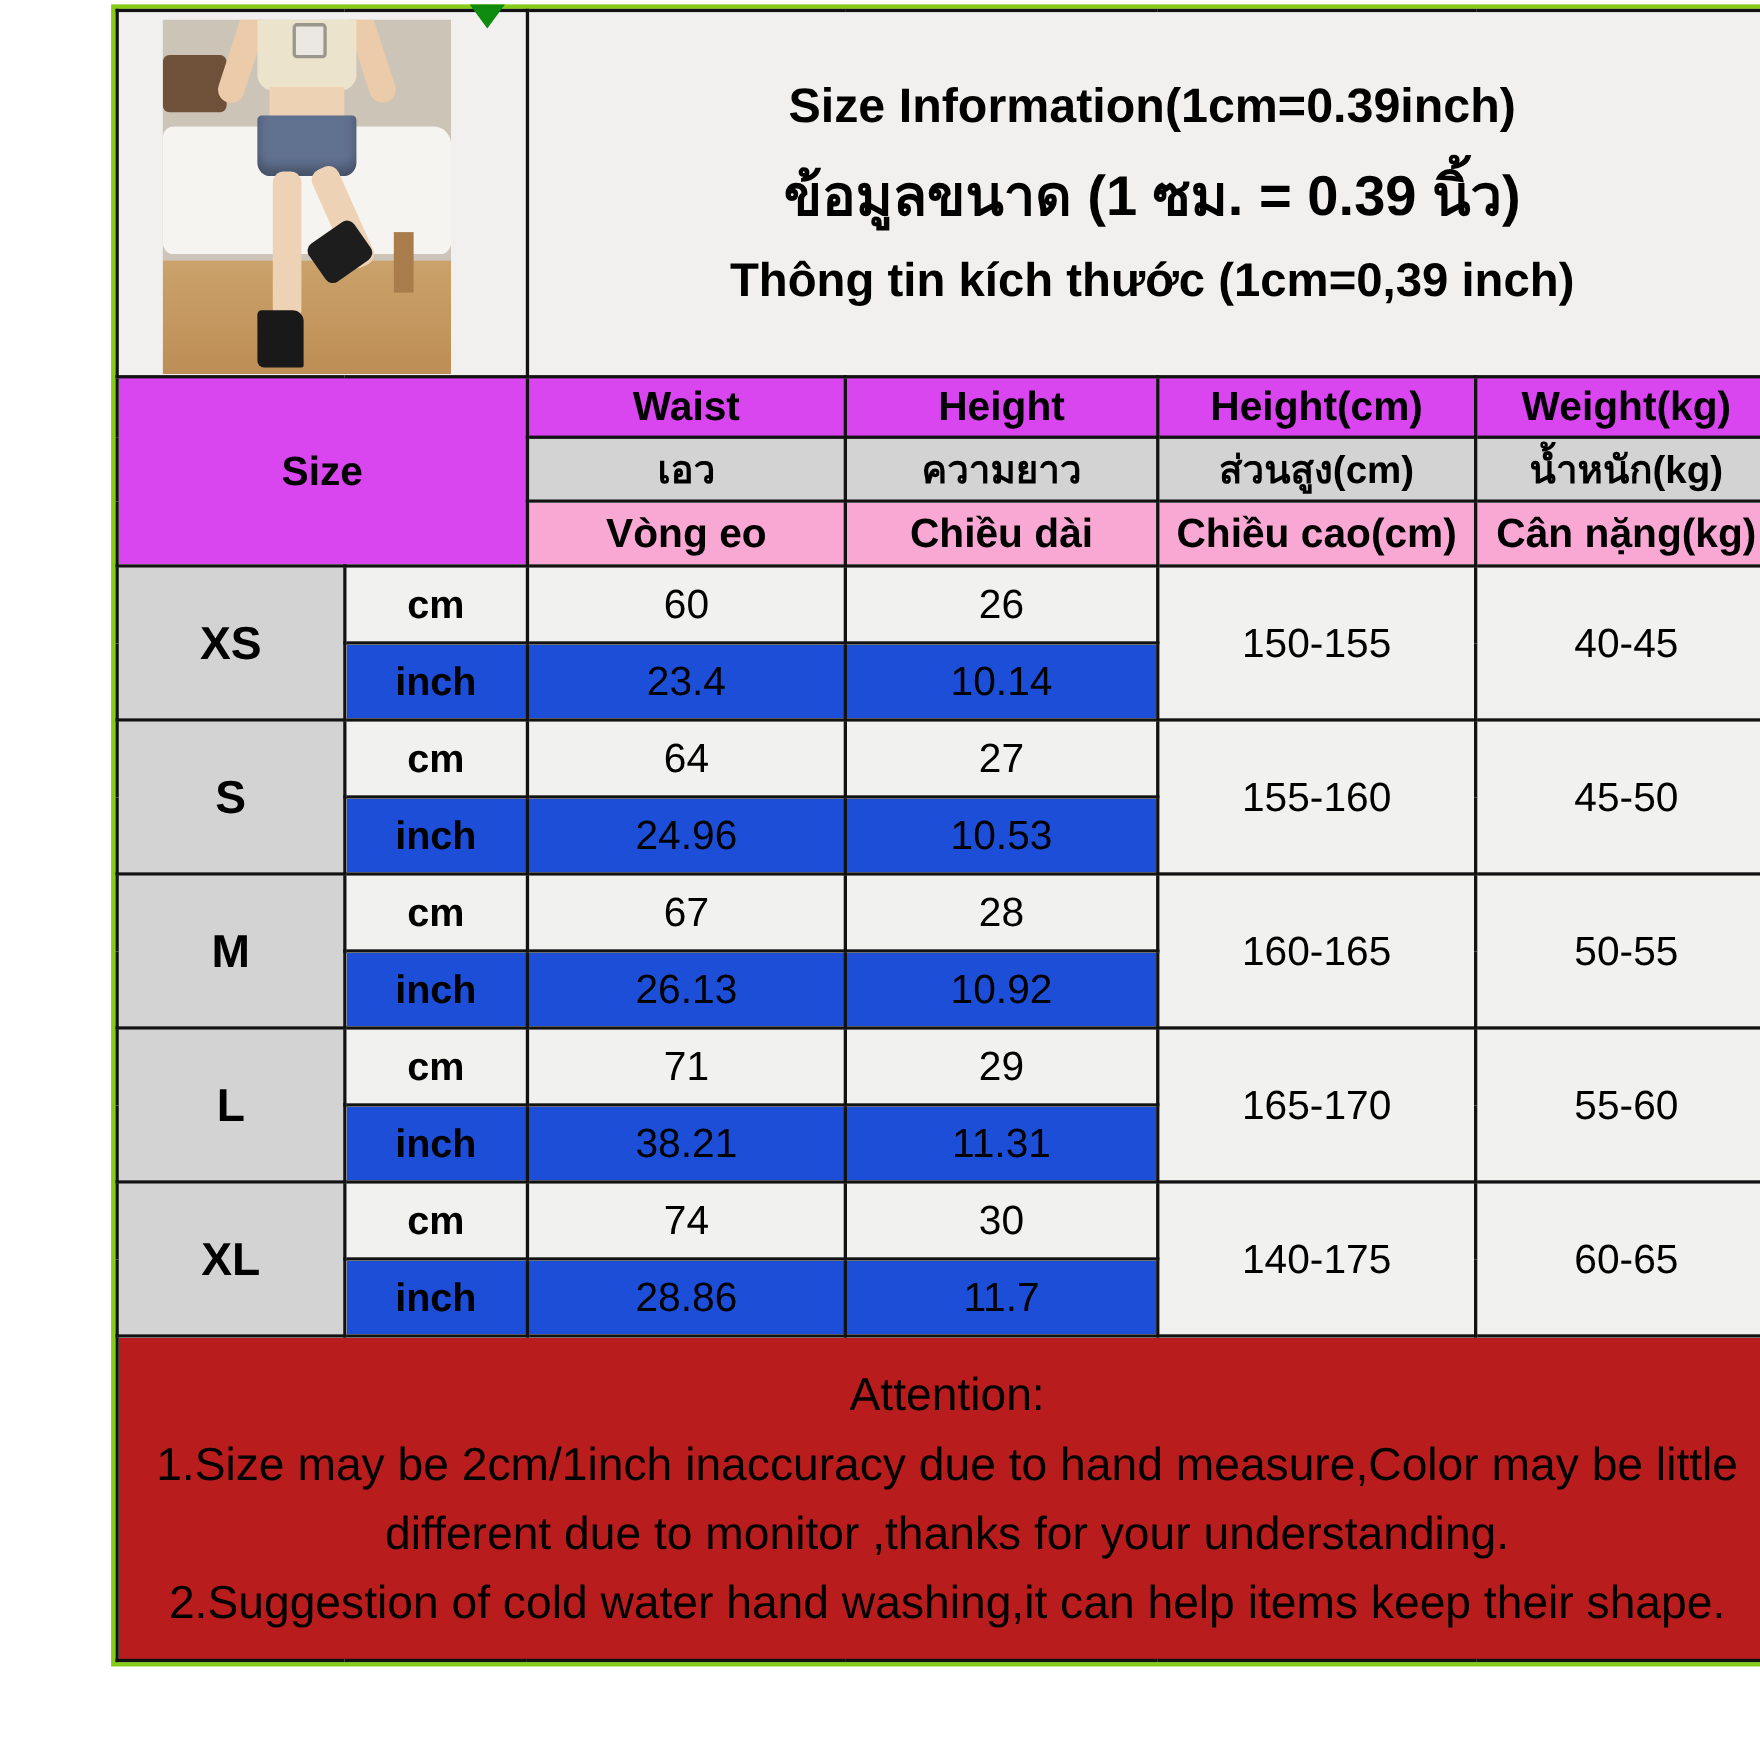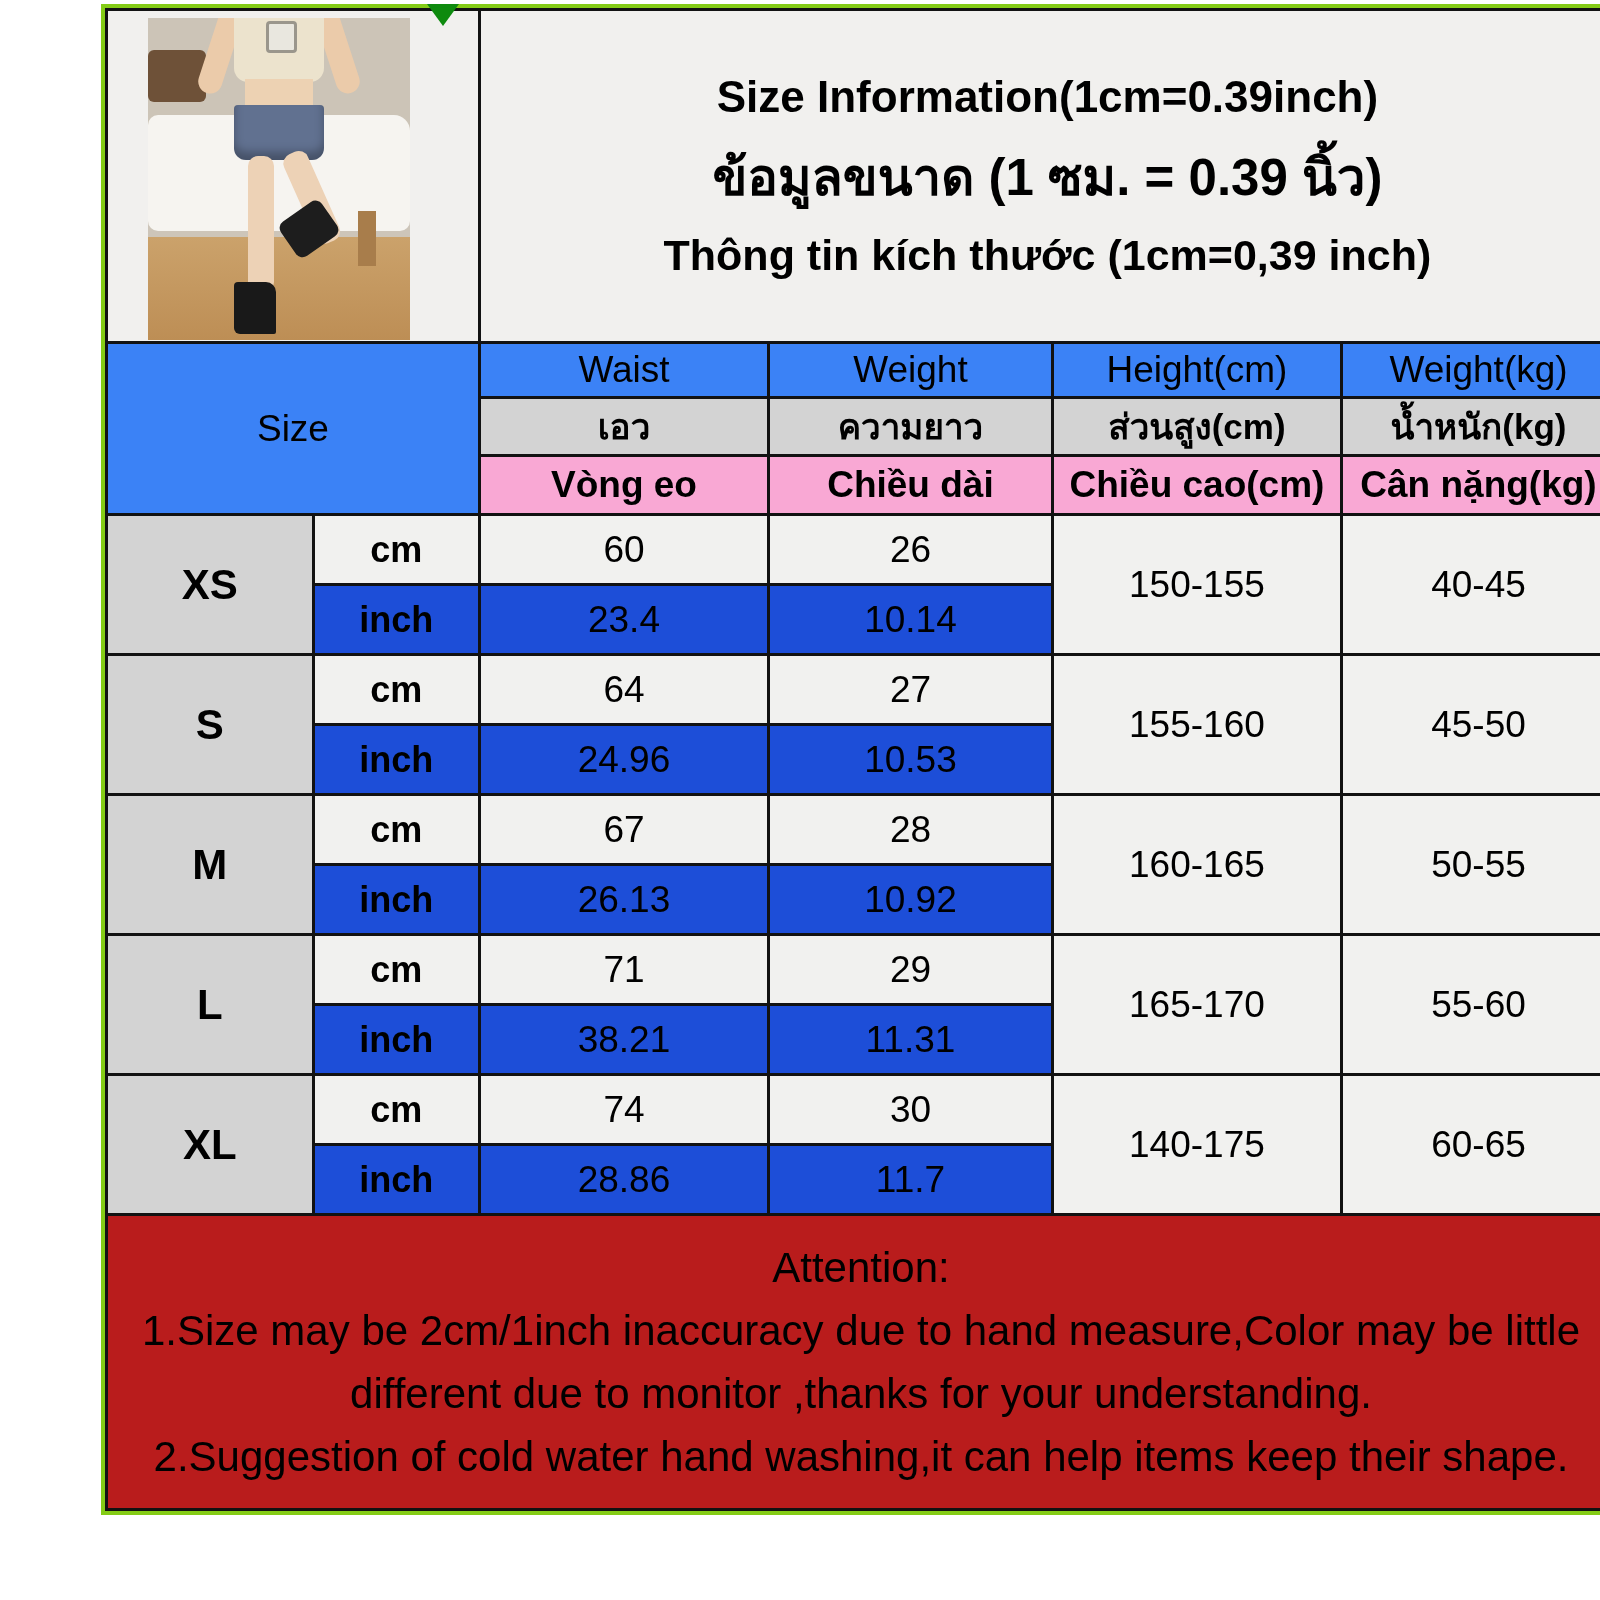--- a/index.html
+++ b/index.html
@@ -17,21 +17,21 @@
     padding:0;overflow:hidden;
   }
   
   td.photo-cell{background:#f1f0ee;height:330px;vertical-align:top;}
   td.title-cell{background:#f1f0ee;}
   .title-en{font-size:44px;font-weight:700;margin:6px 0;}
   .title-th{font-size:51px;font-weight:700;margin:14px 0;}
   .title-vi{font-size:43px;font-weight:700;margin:6px 0;}
   
   td.size-hdr{background:#d3d3d3;font-size:58px;font-weight:700;}
-  tr.hdr-en td{background:#3b82f6;font-size:37px;font-weight:400;height:52px;text-align:center;}
+  tr.hdr-en td{background:#d946ef;font-size:37px;font-weight:700;height:52px;text-align:center;}
   tr.hdr-th td{background:#d3d3d3;font-size:35px;font-weight:700;height:52px;}
   tr.hdr-vi td{background:#f9a8d4;font-size:37px;font-weight:700;height:56px;}
   
   tr.row-cm td, tr.row-inch td{height:67px;}
   td.size-label{background:#d3d3d3;font-size:42px;font-weight:700;}
   td.unit{font-size:36px;font-weight:700;}
   td.val{font-size:37px;font-weight:400;}
   tr.row-cm td.unit, tr.row-cm td.val{background:#f1f1ef;}
   tr.row-inch td{background:#1d4ed8;}
   td.merged{background:#f1f1ef;}
@@ -105,21 +105,21 @@
       <td colspan="4" class="title-cell">
         <div class="title-en">Size Information(1cm=0.39inch)</div>
         <div class="title-th">ข้อมูลขนาด (1 ซม. = 0.39 นิ้ว)</div>
         <div class="title-vi">Thông tin kích thước (1cm=0,39 inch)</div>
       </td>
     </tr>
 
     <tr class="hdr-en">
       <td colspan="2" rowspan="3" class="size-hdr">Size</td>
       <td>Waist</td>
-      <td>Weight</td>
+      <td>Height</td>
       <td>Height(cm)</td>
       <td>Weight(kg)</td>
     </tr>
     <tr class="hdr-th">
       <td>เอว</td>
       <td>ความยาว</td>
       <td>ส่วนสูง(cm)</td>
       <td>น้ำหนัก(kg)</td>
     </tr>
     <tr class="hdr-vi">

